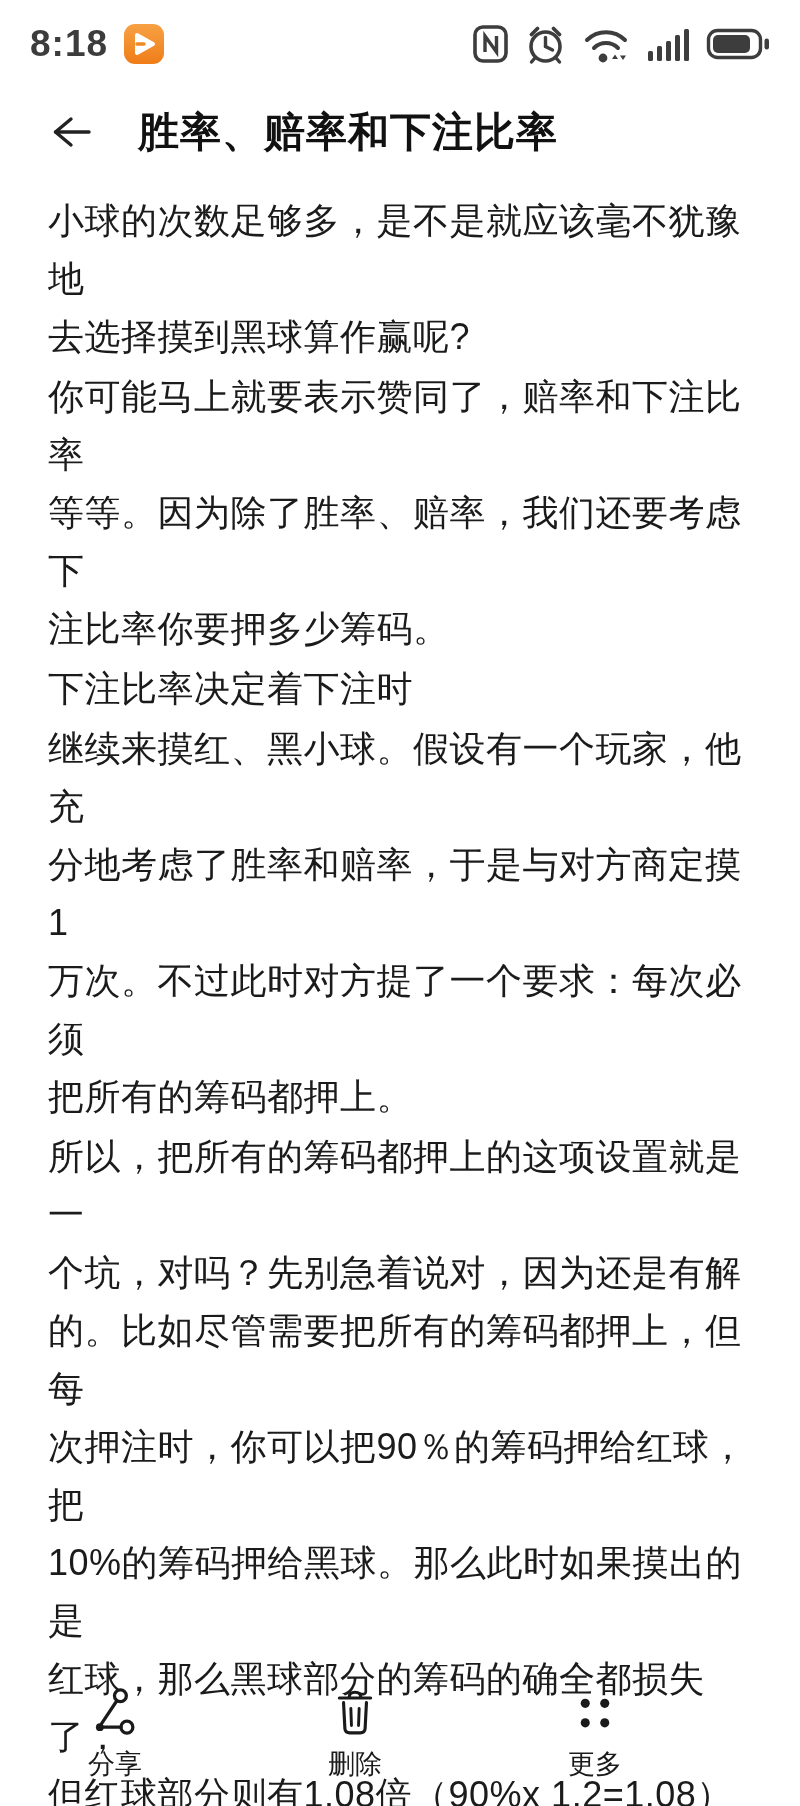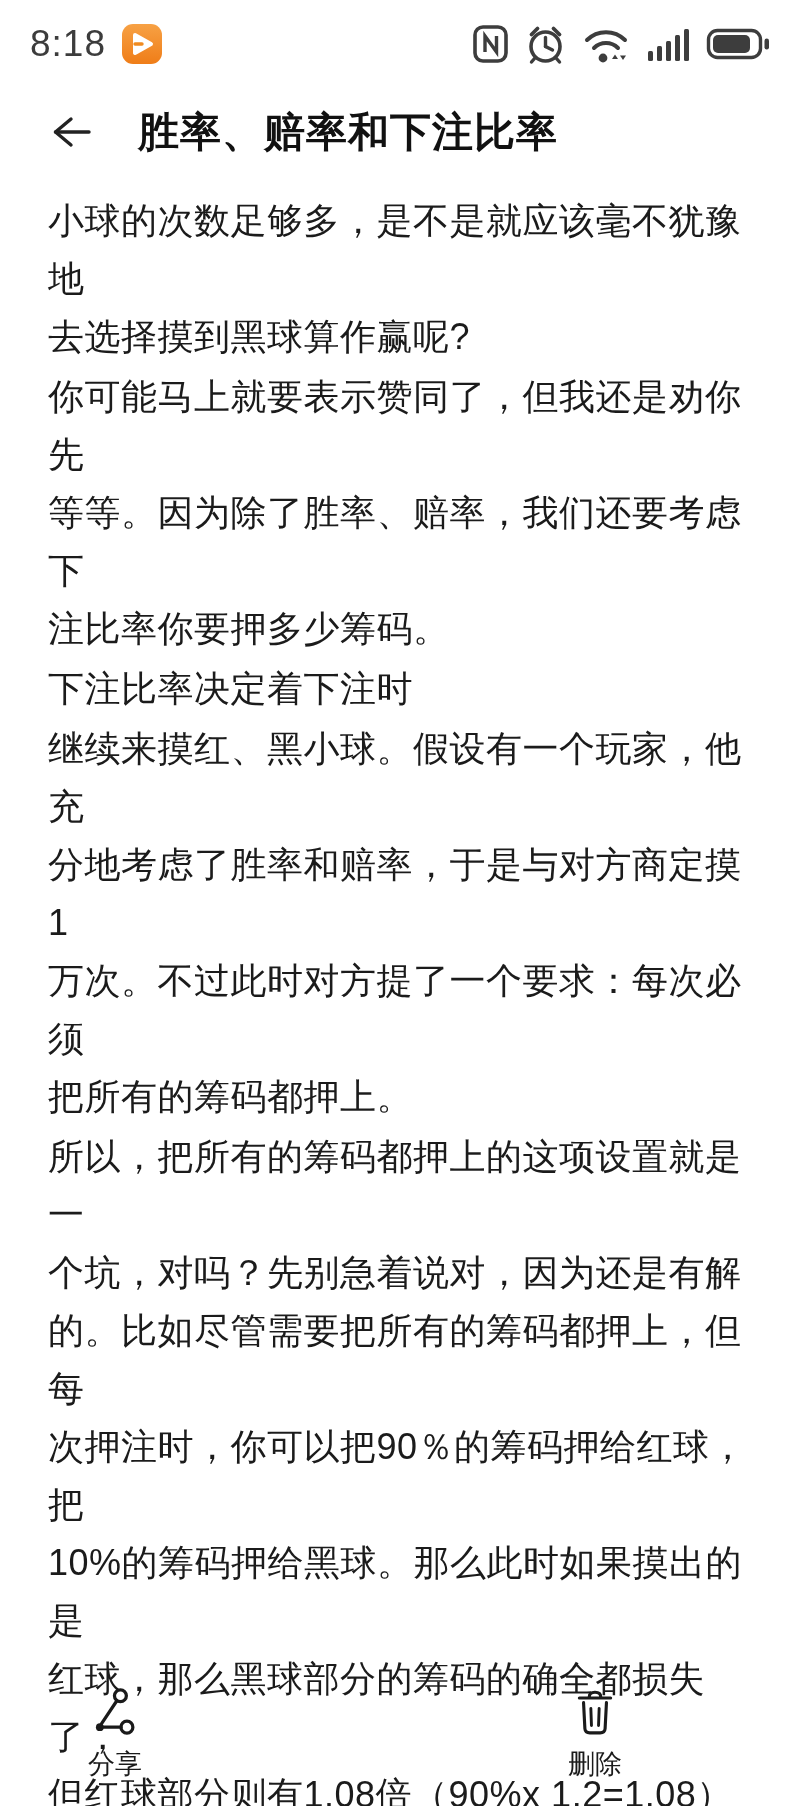--- a/index.html
+++ b/index.html
@@ -14,21 +14,21 @@
   .screen { position:absolute; inset:0; }
 
   
   .status-bar {
     position:absolute; top:18px; left:0; right:0; height:52px;
     display:flex; justify-content:space-between; align-items:center;
     padding:0 30px;
   }
   .sb-left { display:flex; align-items:center; gap:16px; }
   .sb-time {
-    font-size:37px; font-weight:400; color:#3c3c3c; letter-spacing:1px;
+    font-size:37px; font-weight:700; color:#3c3c3c; letter-spacing:1px;
   }
   .notif-badge {
     width:40px; height:40px; border-radius:11px;
     background:linear-gradient(180deg,#f7a144 0%, #ef7d18 100%);
     display:flex; align-items:center; justify-content:center;
   }
   .sb-right { display:flex; align-items:center; gap:14px; }
   .sb-right svg { display:block; }
 
   
@@ -123,21 +123,21 @@
         <path d="M23 7 L7.5 20 L23 33" fill="none" stroke="#222222" stroke-width="3.4" stroke-linecap="round" stroke-linejoin="round"></path>
         <path d="M7.5 20 H41" stroke="#222222" stroke-width="3.4" stroke-linecap="round"></path>
       </svg>
     </span>
     <h1 class="page-title">胜率、赔率和下注比率</h1>
   </div>
 
   <div class="article">
     <p>小球的次数足够多，是不是就应该毫不犹豫地
 去选择摸到黑球算作赢呢?</p>
-    <p>你可能马上就要表示赞同了，但我还是劝你先
+    <p>你可能马上就要表示赞同了，赔率和下注比率
 等等。因为除了胜率、赔率，我们还要考虑下
 注比率你要押多少筹码。</p>
     <p>下注比率决定着下注时</p>
     <p>继续来摸红、黑小球。假设有一个玩家，他充
 分地考虑了胜率和赔率，于是与对方商定摸1
 万次。不过此时对方提了一个要求：每次必须
 把所有的筹码都押上。</p>
     <p>所以，把所有的筹码都押上的这项设置就是一
 个坑，对吗？先别急着说对，因为还是有解
 的。比如尽管需要把所有的筹码都押上，但每
@@ -169,15 +169,24 @@
       <svg width="50" height="52" viewBox="0 0 48 48">
         <path d="M18.5 9.5 Q18.5 5 24 5 Q29.5 5 29.5 9.5" fill="none" stroke="#1a1a1a" stroke-width="3" stroke-linecap="round"></path>
         <line x1="9" y1="10.5" x2="39" y2="10.5" stroke="#1a1a1a" stroke-width="3" stroke-linecap="round"></line>
         <path d="M13 15 L14.3 40 Q14.6 44 19 44 H29 Q33.4 44 33.7 40 L35 15" fill="none" stroke="#1a1a1a" stroke-width="3" stroke-linecap="round"></path>
         <line x1="20" y1="20.5" x2="20.6" y2="37" stroke="#1a1a1a" stroke-width="2.8" stroke-linecap="round"></line>
         <line x1="28" y1="20.5" x2="27.4" y2="37" stroke="#1a1a1a" stroke-width="2.8" stroke-linecap="round"></line>
       </svg>
       <span class="tool-label">删除</span>
     </div>
 
+    <div class="tool-item">
+      <svg width="52" height="52" viewBox="0 0 48 48">
+        <circle cx="15" cy="16" r="4.2" fill="#1a1a1a"></circle>
+        <circle cx="33" cy="16" r="4.2" fill="#1a1a1a"></circle>
+        <circle cx="15" cy="34" r="4.2" fill="#1a1a1a"></circle>
+        <circle cx="33" cy="34" r="4.2" fill="#1a1a1a"></circle>
+      </svg>
+      <span class="tool-label">更多</span>
+    </div>
 
   </div>
 </div>
 
 </body></html>

